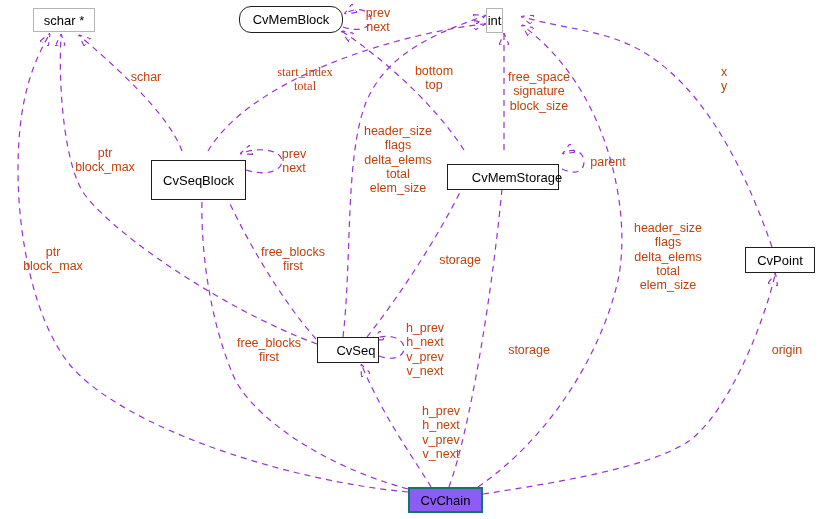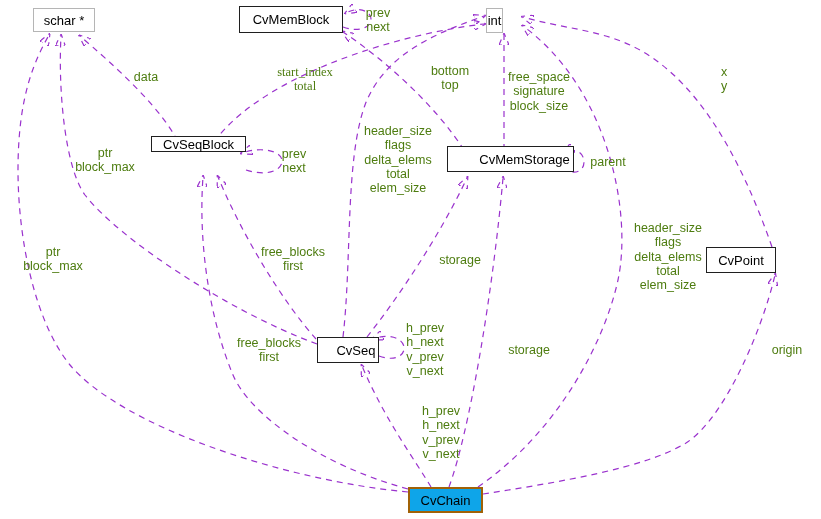--- a/index.html
+++ b/index.html
@@ -5,30 +5,30 @@
   html,body { margin:0; padding:0; }
   body {
     width:821px; height:519px; position:relative; overflow:hidden;
     background:#ffffff; font-family:"Liberation Sans", sans-serif;
   }
   svg.edges { position:absolute; left:0; top:0; width:821px; height:519px; }
   svg.edges path { fill:none; stroke:#9a32cd; stroke-width:1.2; stroke-dasharray:6 5; }
   .elabel {
     position:absolute; transform:translateX(-50%);
     text-align:center; font-size:12.5px; line-height:14.3px;
-    color:#4d7c0f; white-space:nowrap;
+    color:#c2410c; white-space:nowrap;
   }
   .node {
     position:absolute; box-sizing:border-box;
     display:flex; align-items:center; justify-content:center;
     background:#ffffff; border:1px solid #1f1f1f;
     font-size:13px; color:#000; cursor:pointer;
   }
   .node.gray { border-color:#b5b5b5; cursor:default; }
-  .node.highlight { background:#0ea5e9; border:2px solid #a16207; cursor:default; }
+  .node.highlight { background:#8b5cf6; border:2px solid #0f766e; cursor:default; }
 </style>
 </head>
 <body>
 
 <svg class="edges" viewBox="0 0 821 519" xmlns="http://www.w3.org/2000/svg">
   <defs>
     <marker id="arrow" viewBox="0 0 12 10" refX="10" refY="5" markerWidth="12" markerHeight="10" markerUnits="userSpaceOnUse" orient="auto">
       <path d="M0,0 L12,5 L0,10 Z" fill="#9a32cd" stroke="none"></path>
     </marker>
   </defs>
@@ -48,31 +48,31 @@
   <path d="M449,487 C470,430 493,290 503,178" marker-end="url(#arrow)"></path>
   <path d="M316,339 C283,302 243,237 218,177" marker-end="url(#arrow)"></path>
   <path d="M408,489 C320,465 250,415 233,375 C210,320 198,245 203,177" marker-end="url(#arrow)"></path>
   <path d="M379,356 C396,362 405,355 404,347 C403,338 388,333 373,339" marker-end="url(#arrow)"></path>
   <path d="M431,487 C415,460 385,420 362,366" marker-end="url(#arrow)"></path>
   <path d="M483,494 C560,482 645,468 686,443 C725,418 762,330 775,275" marker-end="url(#arrow)"></path>
 </svg>
 
 <div id="labels-layer">
     <div class="elabel" style="left: 146px; top: 70px;">
-      <div>data</div>
+      <div>schar</div>
     </div>
     <div class="elabel" style="left: 378px; top: 6px;">
       <div>prev</div>
       <div>next</div>
     </div>
     <div class="elabel" style="left: 305px; top: 65px; font-family: Liberation Serif, serif;">
       <div>start_index</div>
       <div>total</div>
     </div>
-    <div class="elabel" style="left: 450px; top: 64px;">
+    <div class="elabel" style="left: 434px; top: 64px;">
       <div>bottom</div>
       <div>top</div>
     </div>
     <div class="elabel" style="left: 539px; top: 58px; margin-top: 12px;">
       <div>free_space</div>
       <div>signature</div>
       <div>block_size</div>
     </div>
     <div class="elabel" style="left: 724px; top: 65px;">
       <div>x</div>
@@ -132,20 +132,20 @@
     </div>
     <div class="elabel" style="left: 441px; top: 404px;">
       <div>h_prev</div>
       <div>h_next</div>
       <div>v_prev</div>
       <div>v_next</div>
     </div>
   </div>
 <div id="nodes-layer">
     <div class="node gray" style="left: 33px; top: 8px; width: 62px; height: 24px;">schar *</div>
-    <div class="node" style="left: 239px; top: 6px; width: 104px; height: 27px;">CvMemBlock</div>
+    <div class="node" style="left: 239px; top: 6px; width: 104px; height: 27px; border-radius: 12px;">CvMemBlock</div>
     <div class="node gray" style="left: 486px; top: 8px; width: 17px; height: 25px;">int</div>
-    <div class="node" style="left: 151px; top: 136px; width: 95px; height: 16px;">CvSeqBlock</div>
-    <div class="node" style="left: 447px; top: 146px; width: 127px; height: 26px; padding-left: 28px;">CvMemStorage</div>
-    <div class="node" style="left: 706px; top: 247px; width: 70px; height: 26px;">CvPoint</div>
+    <div class="node" style="left: 151px; top: 160px; width: 95px; height: 40px;">CvSeqBlock</div>
+    <div class="node" style="left: 447px; top: 164px; width: 112px; height: 26px; padding-left: 28px;">CvMemStorage</div>
+    <div class="node" style="left: 745px; top: 247px; width: 70px; height: 26px;">CvPoint</div>
     <div class="node" style="left: 317px; top: 337px; width: 62px; height: 26px; padding-left: 16px;">CvSeq</div>
     <div class="node highlight" style="left: 408px; top: 487px; width: 75px; height: 26px;">CvChain</div>
   </div>
 
 </body></html>

